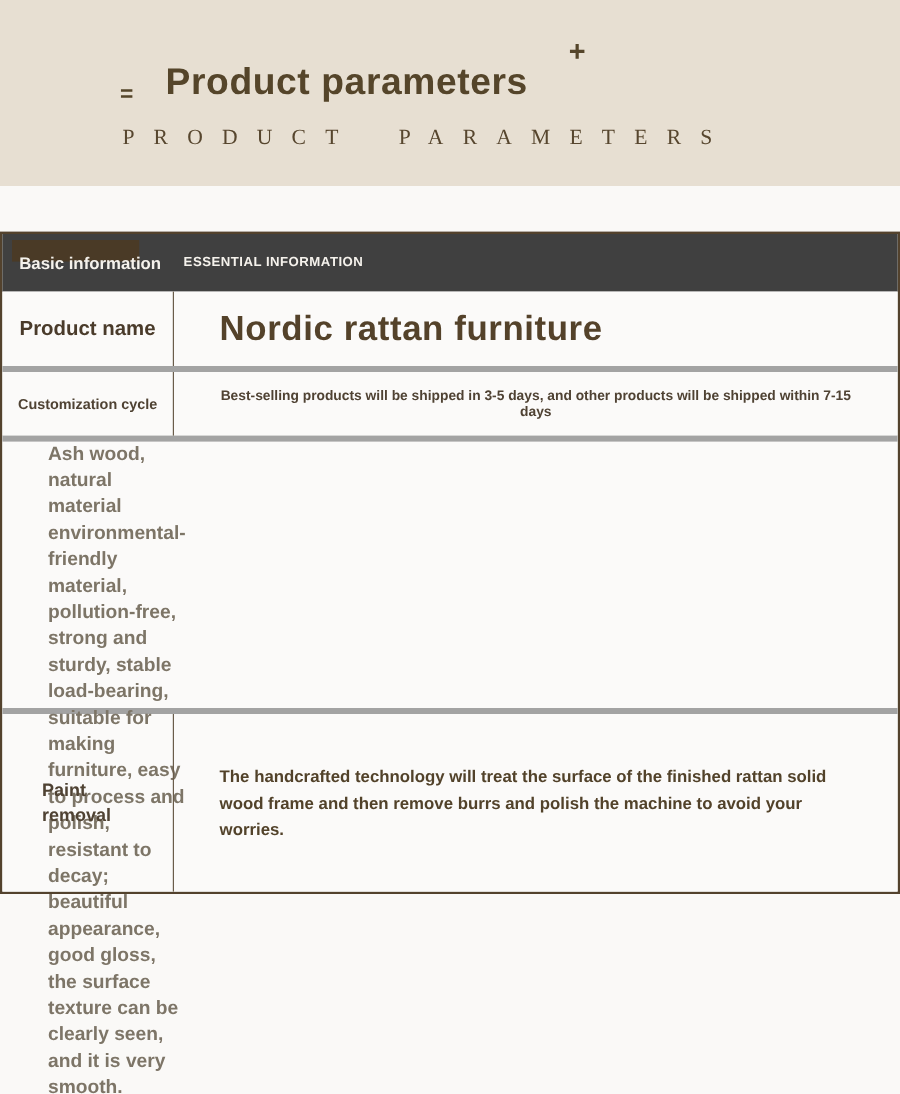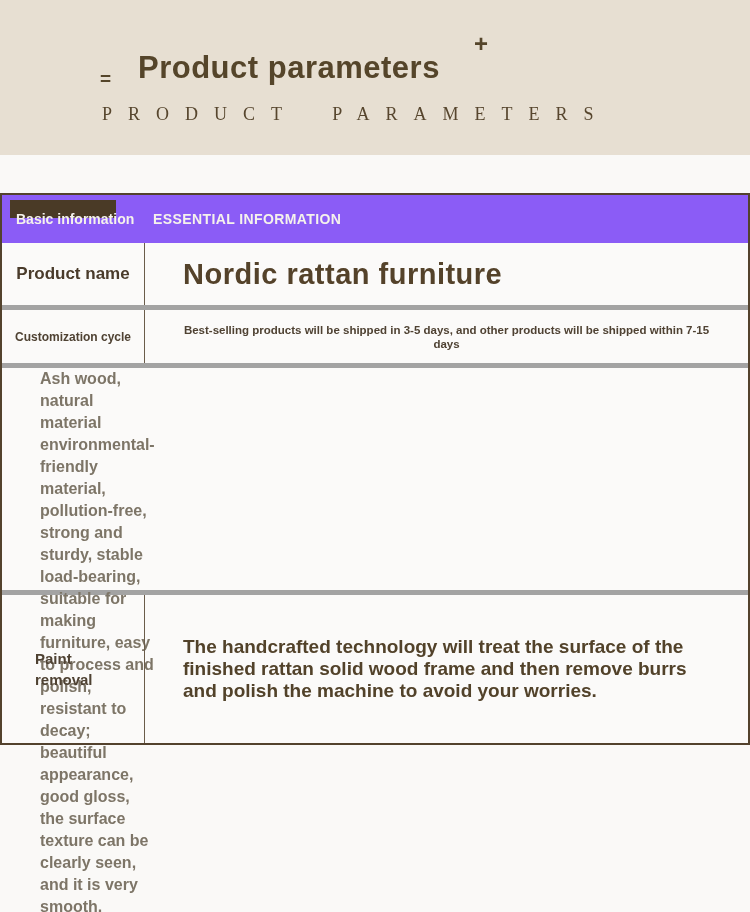--- a/index.html
+++ b/index.html
@@ -19,54 +19,54 @@
     font-family:"Liberation Serif","DejaVu Serif",serif;
     font-size:18px;color:#57462e;
     letter-spacing:16px;word-spacing:14px;white-space:nowrap;
   }
   
   .ptable{
     position:absolute;top:193px;left:0;width:750px;
     border:2px solid #53422d;box-sizing:border-box;background:#fbfaf9;
   }
   .row{display:grid;grid-template-columns:143px 1fr;}
-  .row.bar{background:#8b5cf6;color:#f5f2ec;}
+  .row.bar{background:#404040;color:#f5f2ec;}
   .row.light{background:#fbfaf9;}
   .row.light .cell-l{border-right:1px solid #6a5c4a;}
   .row.light + .row.light{border-top:5px solid #a3a3a3;}
   .cell-l,.cell-r{display:flex;align-items:center;box-sizing:border-box;}
 
   .r-bar1{height:48px;}
   .r-name{height:62px;}
   .r-cycle{height:53px;}
   .r-bar2{height:46px;}
   .r-material{height:222px;}
   .r-thorn{height:148px;}
   .r-paint{height:111px;}
 
   .r-bar1 .cell-l{padding-left:14px;position:relative;font-weight:bold;font-size:14px;line-height:17px;}
   .r-bar1 .shade{position:absolute;left:8px;top:5px;width:106px;height:18px;background:#4a3a26;}
   .r-bar1 .cell-l span{position:relative;z-index:1;}
-  .r-bar1 .cell-r{padding-left:8px;font-weight:bold;font-size:14px;letter-spacing:.4px;}
+  .r-bar1 .cell-r{padding-left:8px;font-weight:bold;font-size:11px;letter-spacing:.4px;}
 
   .r-name .cell-l{justify-content:center;font-weight:bold;font-size:17px;color:#4a3b2b;white-space:nowrap;}
   .r-name .cell-r{padding-left:38px;font-weight:bold;font-size:29px;color:#54422a;letter-spacing:.5px;}
 
   .r-cycle .cell-l{justify-content:center;font-weight:bold;font-size:12px;color:#4f4233;white-space:nowrap;}
   .r-cycle .cell-r{justify-content:center;font-weight:bold;font-size:11.5px;color:#4f4233;line-height:14px;text-align:center;}
   .r-cycle .cell-r div{width:540px;}
 
   .r-bar2 .cell-l{padding-left:13px;font-weight:bold;font-size:12.5px;white-space:nowrap;}
   .r-bar2 .cell-r{padding-left:8px;font-weight:bold;font-size:15px;letter-spacing:.4px;}
 
   .r-material .cell-l{justify-content:center;font-weight:bold;font-size:27px;color:#473723;}
   .r-material .cell-r{padding:0 44px 0 38px;font-weight:bold;font-size:16px;color:#7d7567;line-height:22px;}
 
   .r-thorn .cell-l{padding:0 28px 0 33px;font-weight:bold;font-size:15px;color:#4f4233;line-height:21px;}
-  .r-thorn .cell-r{padding:0 40px 0 38px;font-weight:bold;font-size:19px;color:#52422a;line-height:22px;}
+  .r-thorn .cell-r{padding:0 40px 0 38px;font-weight:bold;font-size:14px;color:#52422a;line-height:22px;}
 
   .r-paint .cell-l{justify-content:center;font-weight:bold;font-size:30px;color:#8c8477;letter-spacing:1px;}
   .r-paint .cell-r{padding:0 52px 0 38px;font-weight:bold;font-size:14.5px;color:#8c8477;line-height:17.5px;}
 </style>
 </head>
 <body>
 
 <div class="hero">
   <div class="equals">=</div>
   <div class="hero-title">Product parameters</div>

